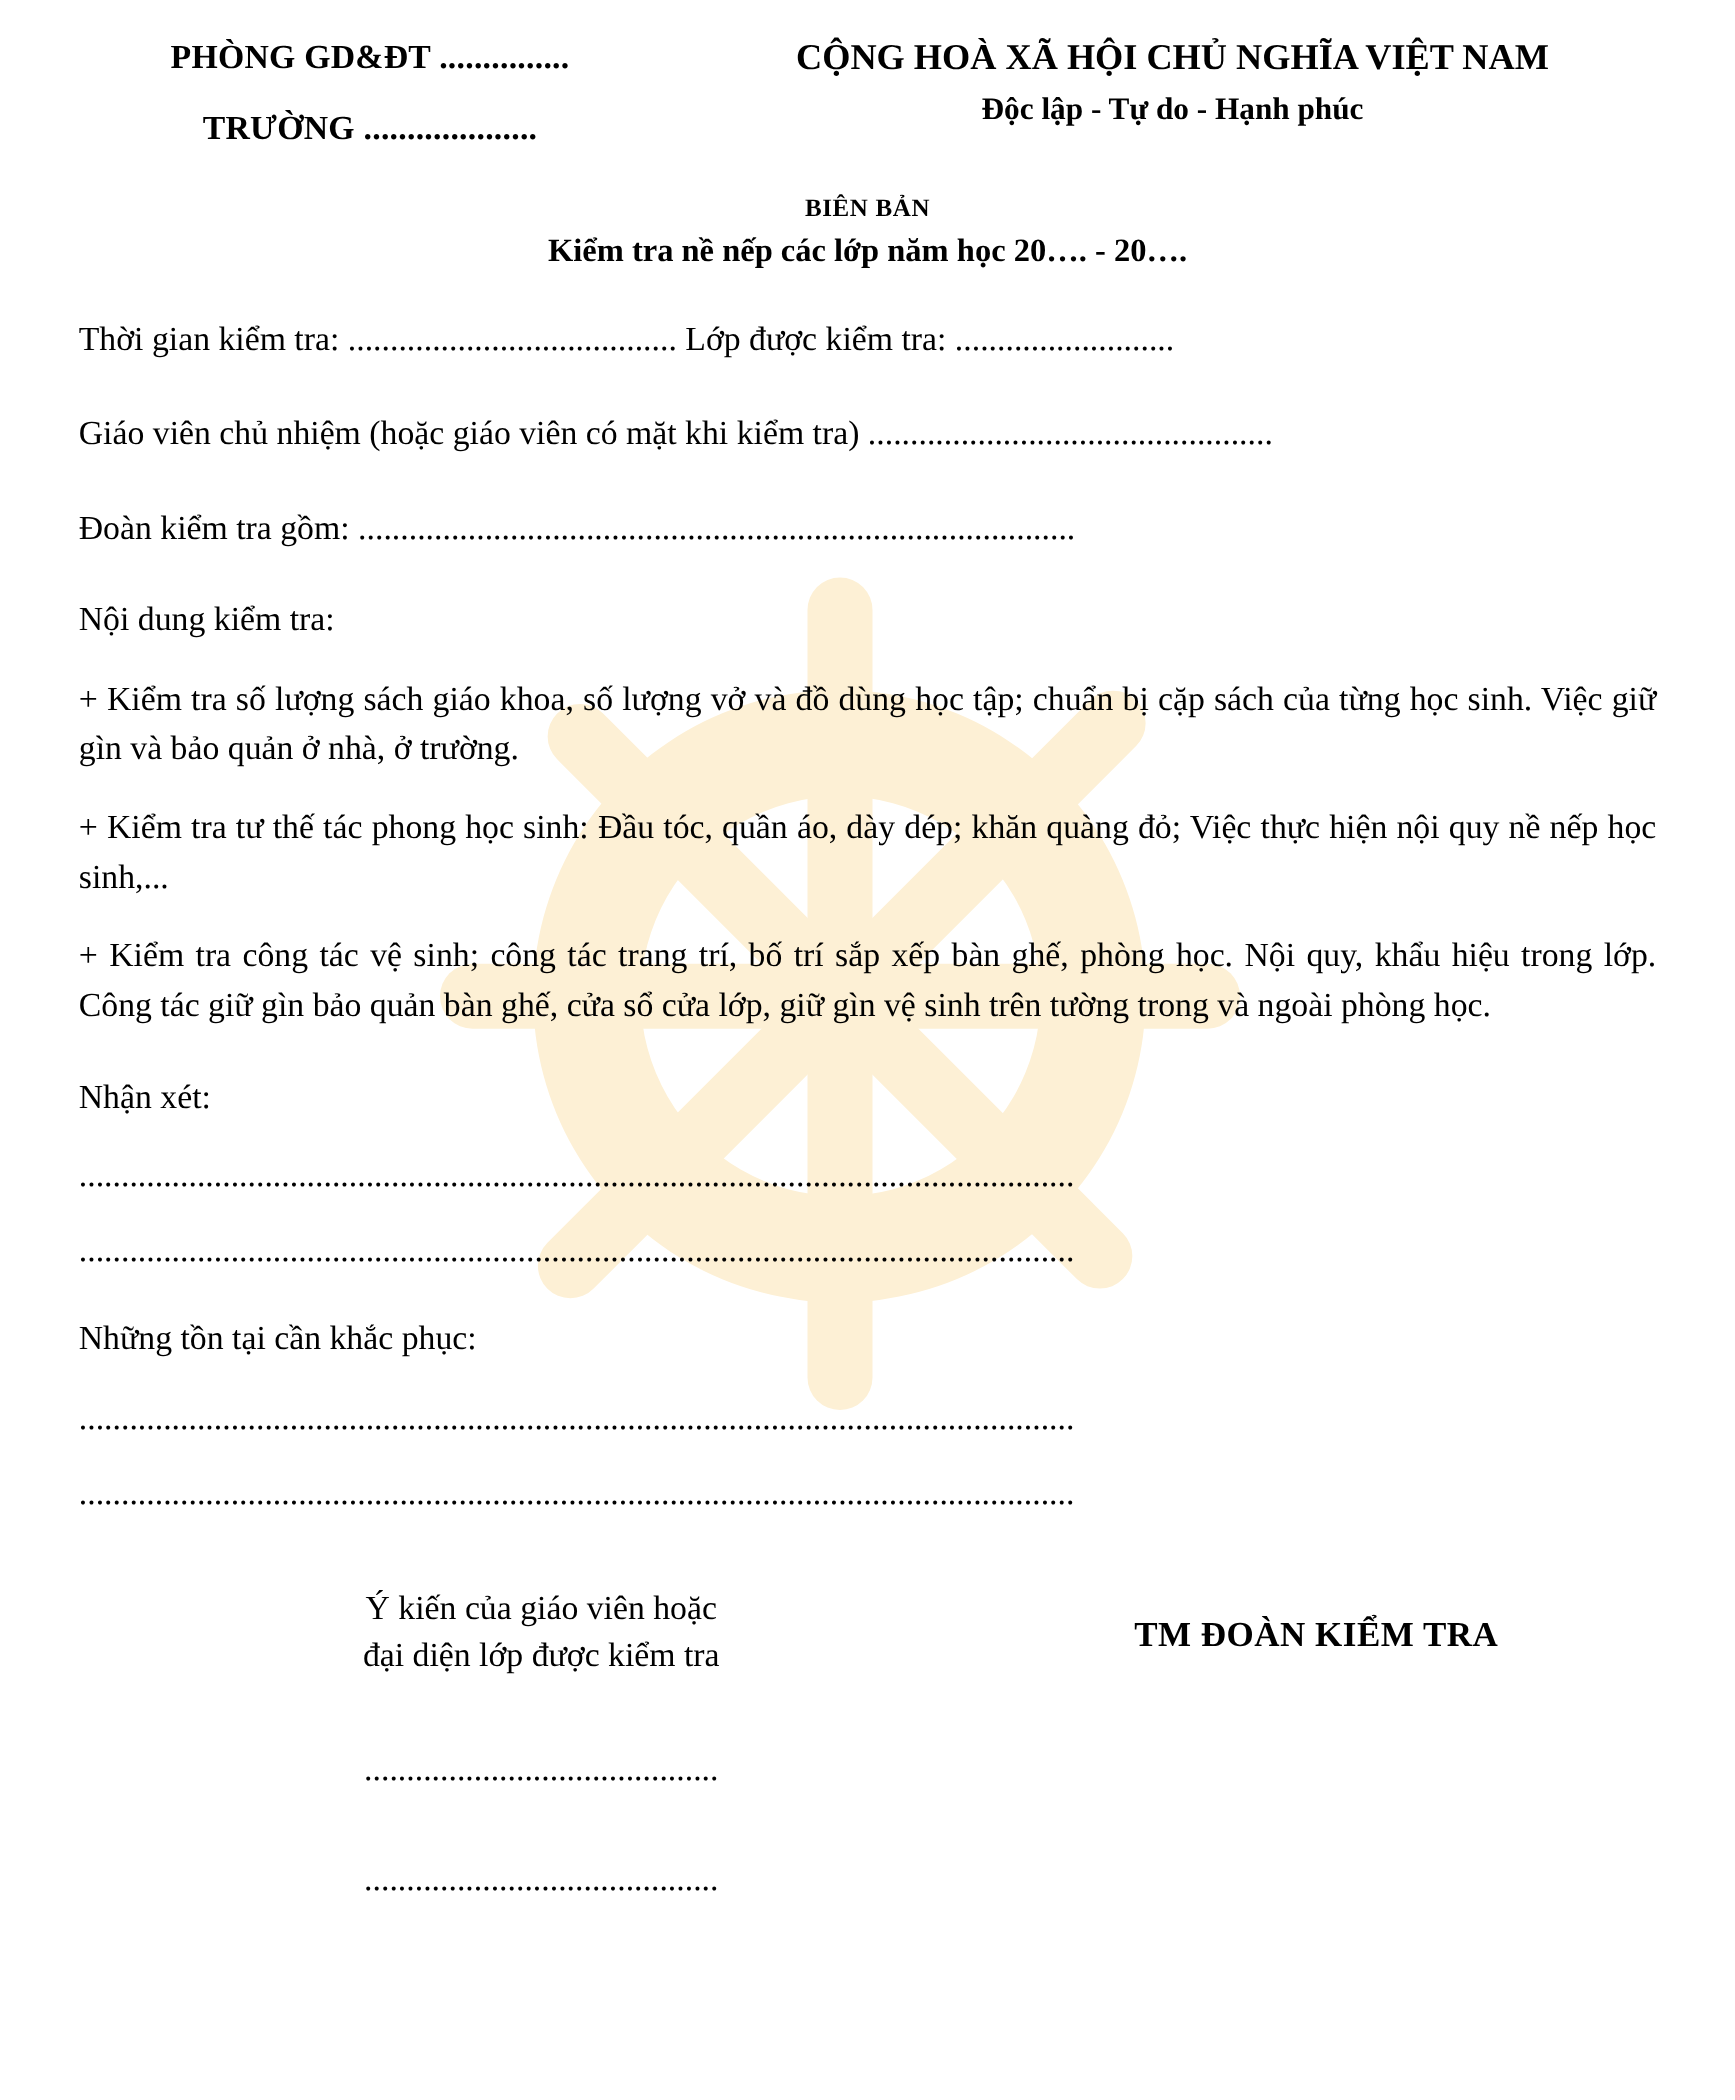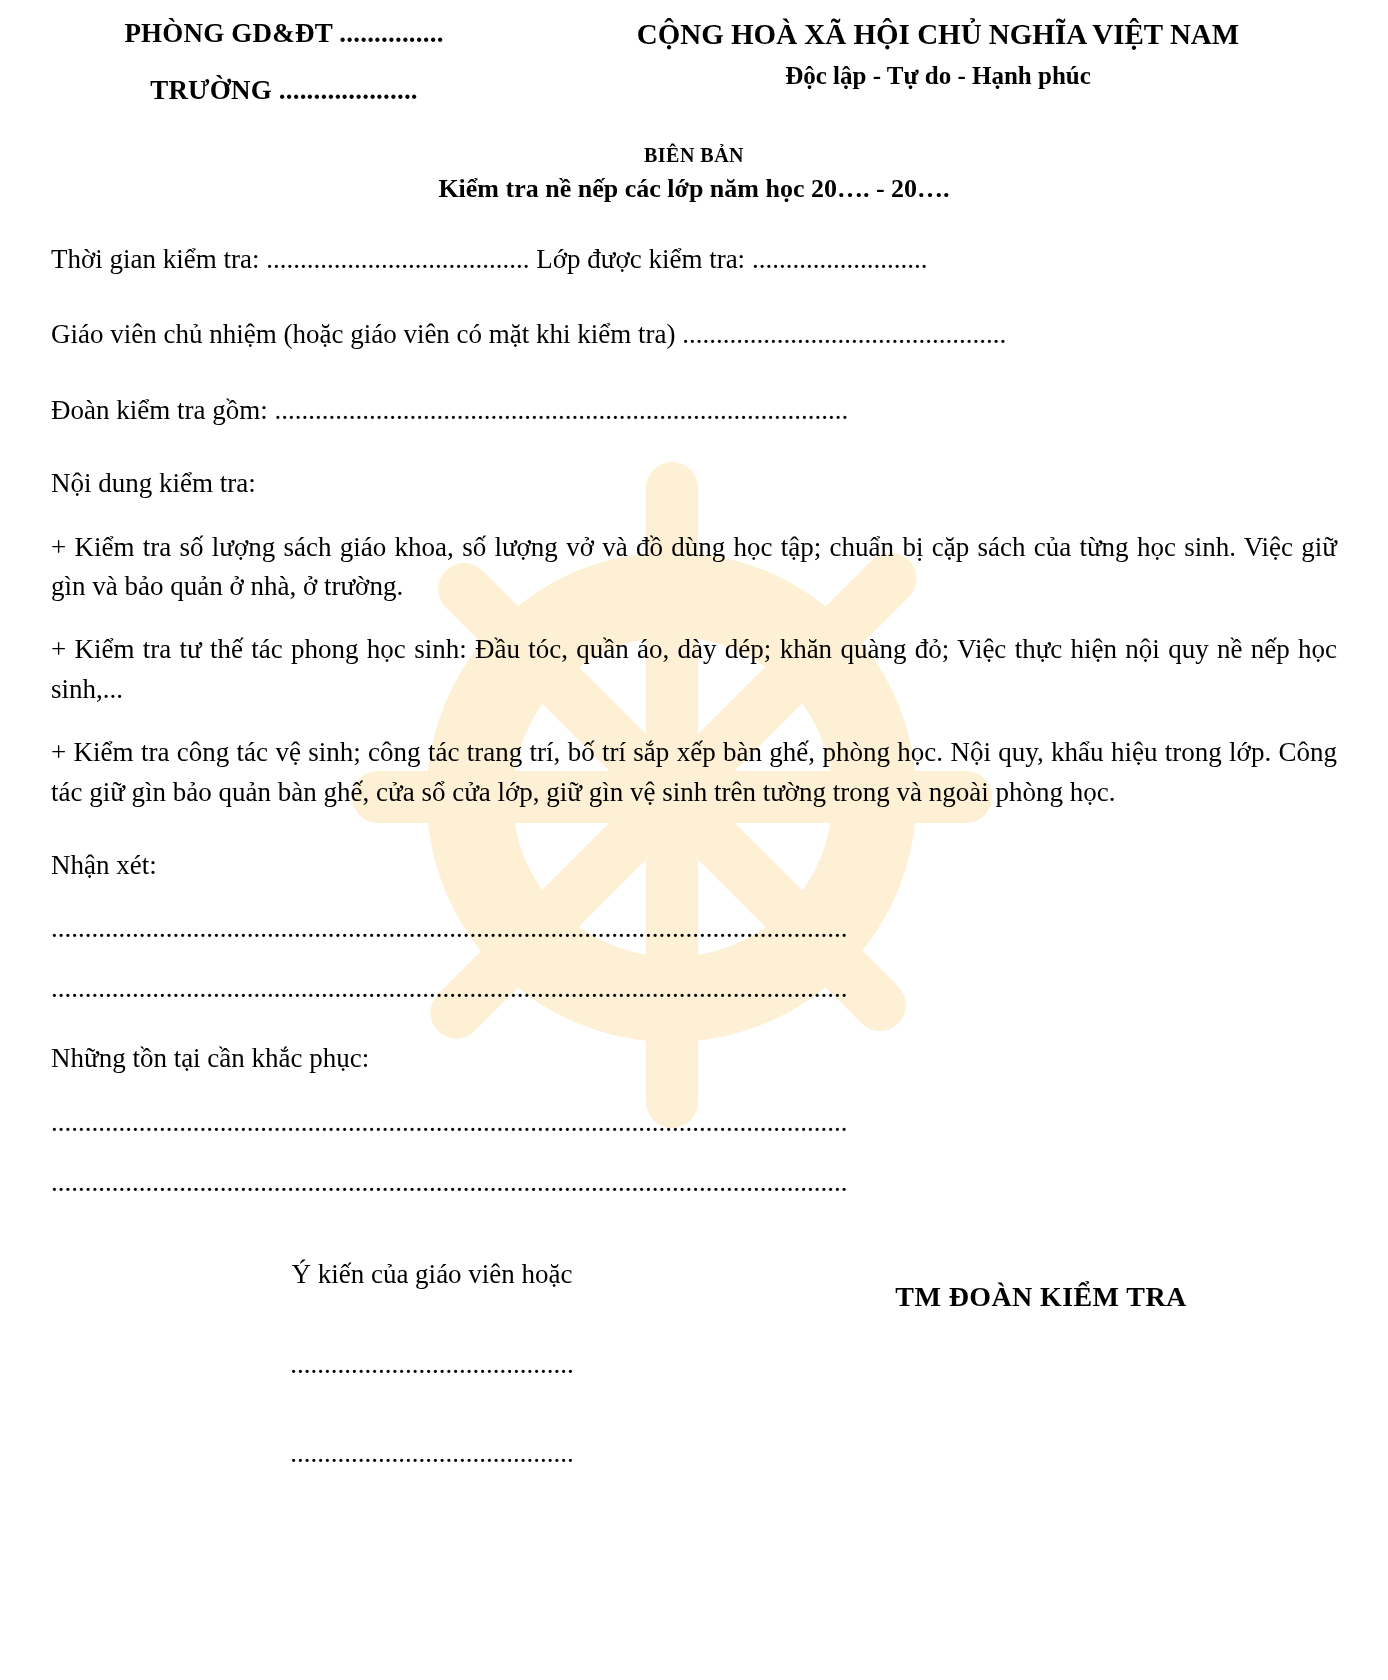--- a/index.html
+++ b/index.html
@@ -25,21 +25,21 @@
     height: 726px;
     z-index: 0;
     pointer-events: none;
   }
   #watermark svg { display: block; width: 100%; height: 100%; }
 
   
   .page {
     position: relative;
     z-index: 2;
-    padding: 4px;
+    padding: 16px;
   }
 
   
   .header {
     display: flex;
     align-items: flex-start;
     padding-top: 14px;
   }
   .header-left {
     width: 560px;
@@ -107,21 +107,21 @@
   }
 
   
   .sig-area {
     position: relative;
     margin-top: 56px;
     height: 300px;
   }
   .sig-left {
     position: absolute;
-    left: 161px;
+    left: 150px;
     top: 0;
     width: 440px;
     text-align: center;
     font-size: 27px;
     line-height: 1.42;
   }
   .sig-left .sigdot {
     margin-top: 52px;
     text-align: center;
     white-space: nowrap;
@@ -213,20 +213,21 @@
     <div class="dotline">......................................................................................................................</div>
     <div class="dotline">......................................................................................................................</div>
 
     <div class="label-row">Những tồn tại cần khắc phục:</div>
     <div class="dotline">......................................................................................................................</div>
     <div class="dotline">......................................................................................................................</div>
 
     <div class="sig-area">
       <div class="sig-left">
         <div>Ý kiến của giáo viên hoặc</div>
+        <div>đại diện lớp được kiểm tra</div>
         <div class="sigdot">..........................................</div>
         <div class="sigdot second">..........................................</div>
       </div>
       <div class="sig-right">
         <div class="sig-title">TM ĐOÀN KIỂM TRA</div>
       </div>
     </div>
 
   </div>
 </div>

